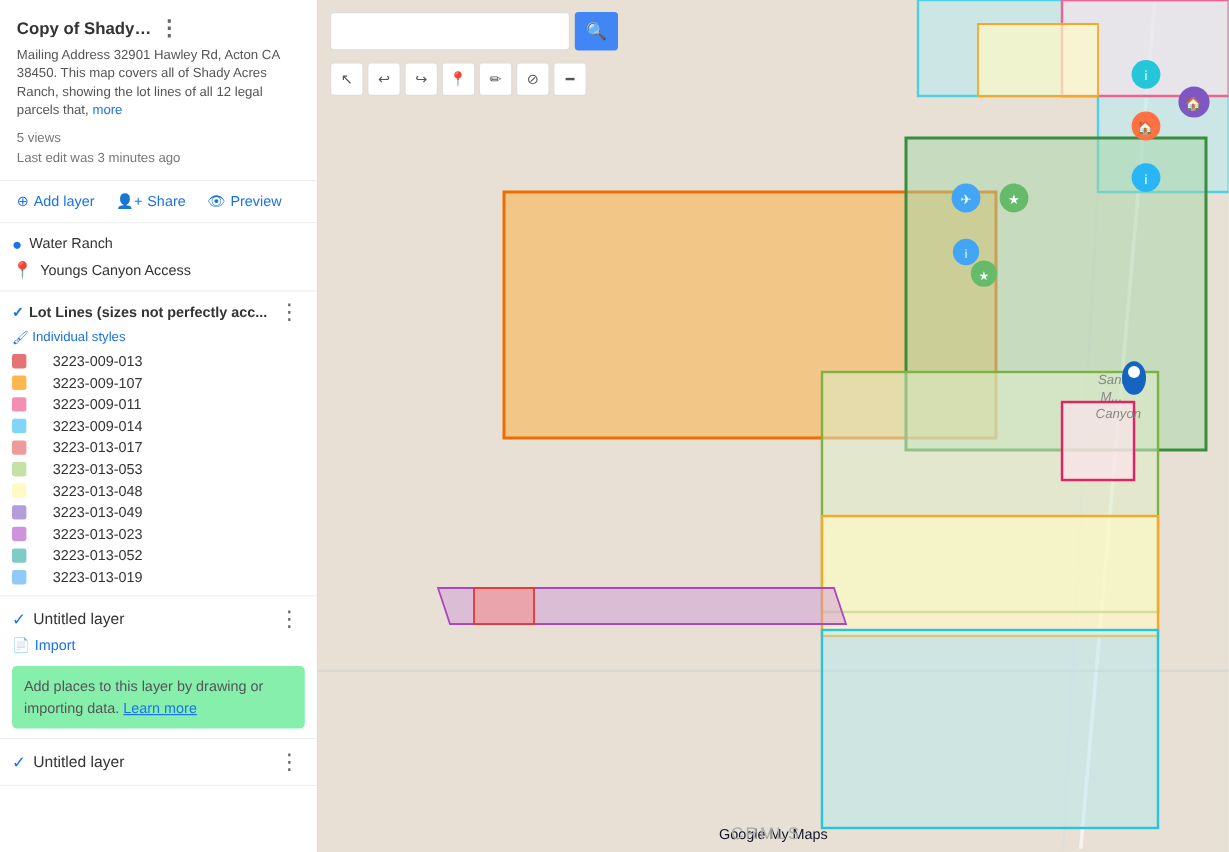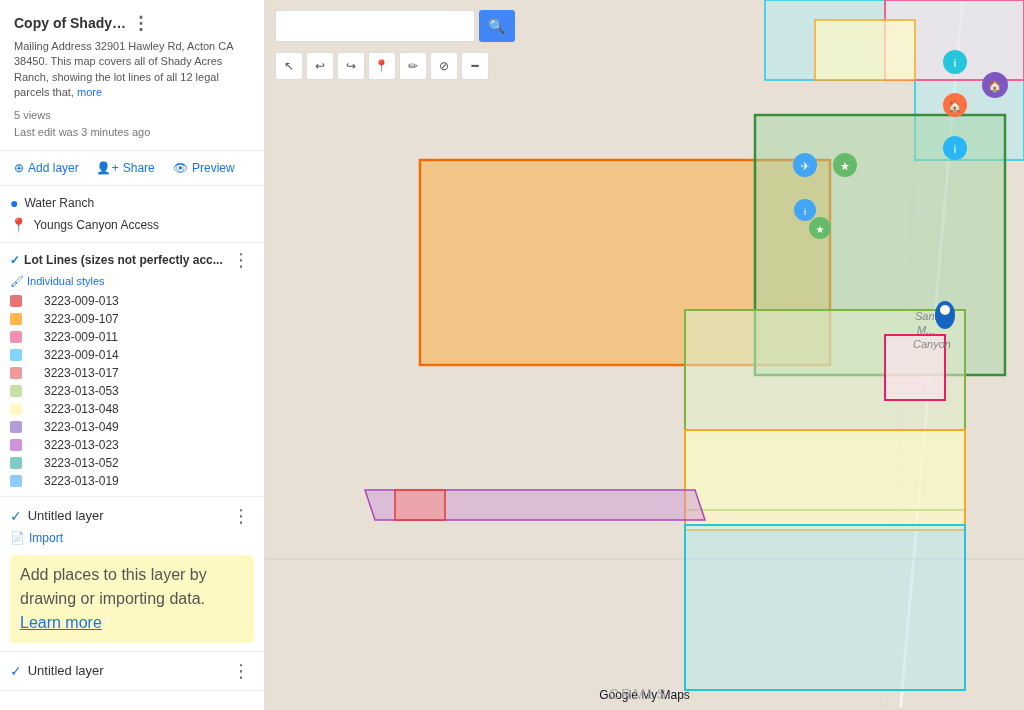--- a/index.html
+++ b/index.html
@@ -139,24 +139,24 @@
 
     .import-link {
       display: flex; align-items: center; gap: 4px;
       font-size: 12px; color: #1a73e8; cursor: pointer;
       padding: 4px 0;
     }
 
     .import-icon { color: #1a73e8; }
 
     .info-box {
-      background: #fef9c3;
+      background: #86efac;
       border-radius: 4px;
       padding: 8px 10px;
-      font-size: 16px;
+      font-size: 12px;
       color: #555;
       margin-top: 6px;
       line-height: 1.5;
     }
 
     .info-box a { color: #1a73e8; }
 
     
     #map-area {
       flex: 1;

